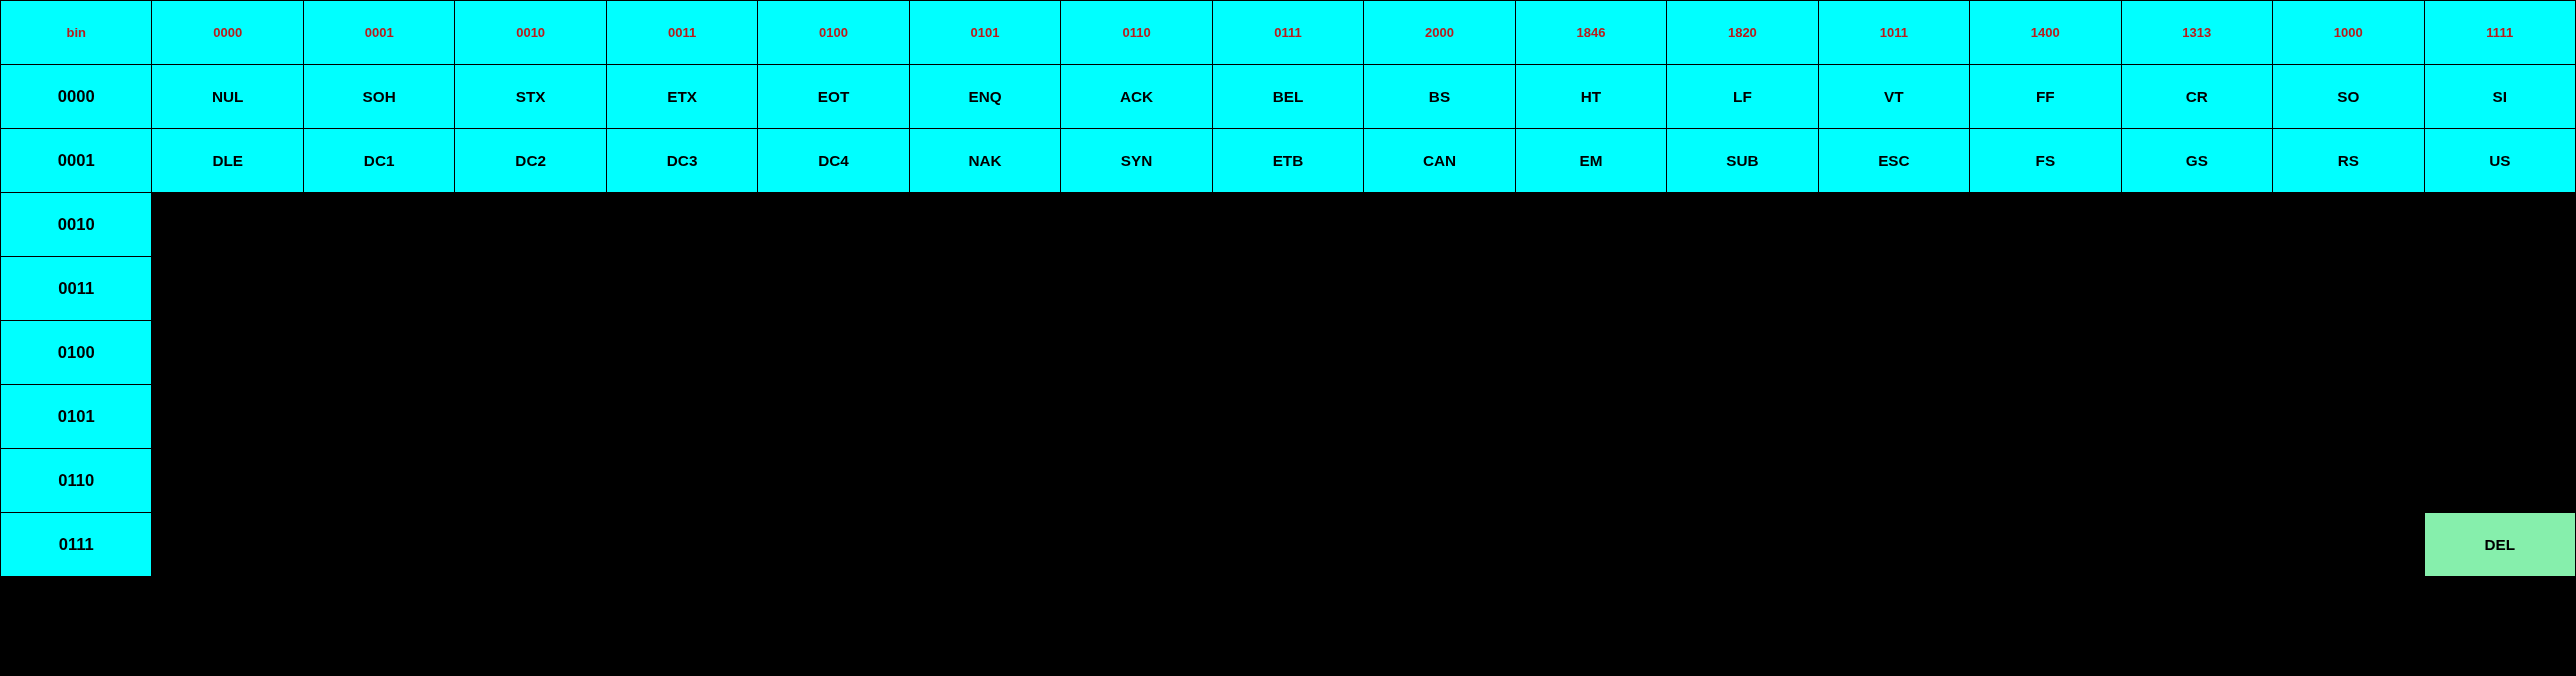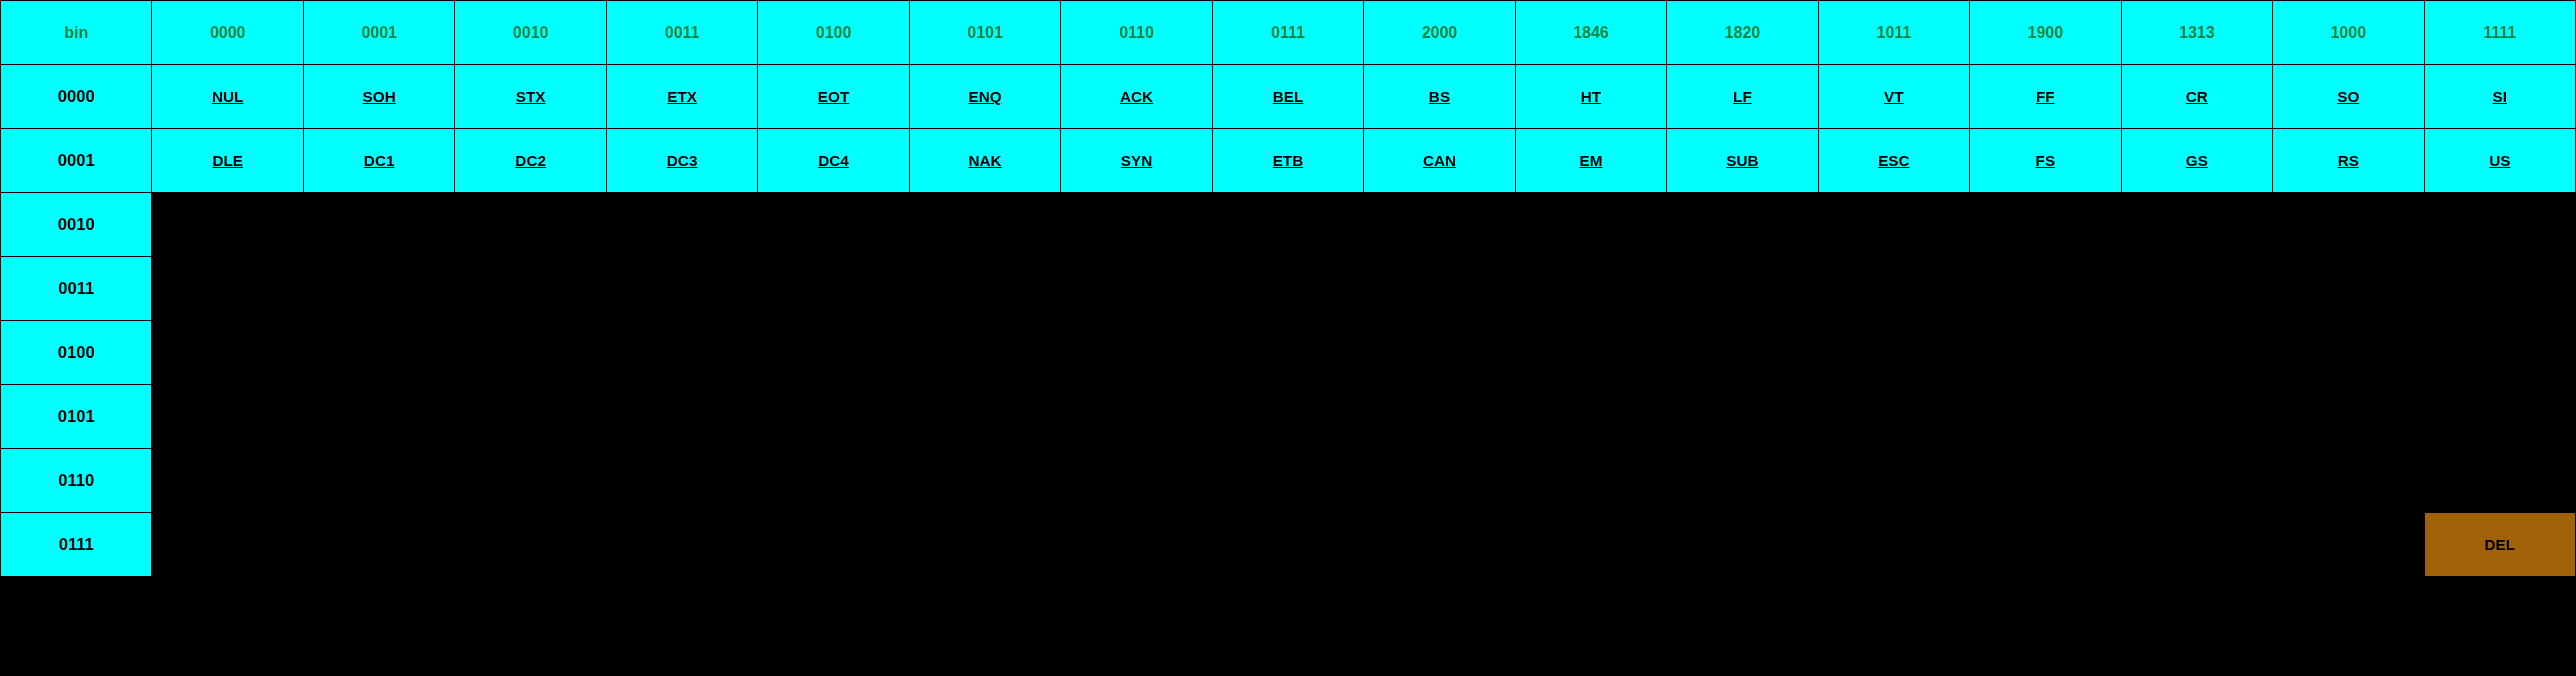--- a/index.html
+++ b/index.html
@@ -27,45 +27,44 @@
       text-align: center;
       font-weight: bold;
       font-size: 15.3px;
       padding: 4.2px 2.8px;
       min-width: 62px;
       height: 64px;
     }
 
     .header-row th {
       background-color: #00ffff;
-      color: #15803d;
-      font-size: 16px;
+      color: #b91c1c;
+      font-size: 13px;
       font-weight: 900;
     }
 
     .data-row td.row-header {
       background-color: #00ffff;
       color: #000;
       font-size: 16.6px;
       font-weight: 900;
     }
 
     .data-row td.cyan-cell {
       background-color: #00ffff;
       color: #000;
-      text-decoration: underline;
     }
 
     .data-row td.black-cell {
       background-color: #000;
       color: #000;
     }
 
     .data-row td.del-cell {
-      background-color: #a16207;
+      background-color: #86efac;
       color: #000;
     }
   </style>
 </head>
 <body>
 
 <table class="ascii-table">
   <thead>
     <tr class="header-row">
     <th>bin</th>
@@ -74,21 +73,21 @@
         <th>0010</th>
         <th>0011</th>
         <th>0100</th>
         <th>0101</th>
         <th>0110</th>
         <th>0111</th>
         <th>2000</th>
         <th>1846</th>
         <th>1820</th>
         <th>1011</th>
-        <th>1900</th>
+        <th>1400</th>
         <th>1313</th>
         <th>1000</th>
         <th>1111</th>
       </tr>
   </thead>
   <tbody id="table-body">
   <tr class="data-row">
         <td class="row-header">0000</td>
         <td class="cyan-cell">NUL</td>
         <td class="cyan-cell">SOH</td>

